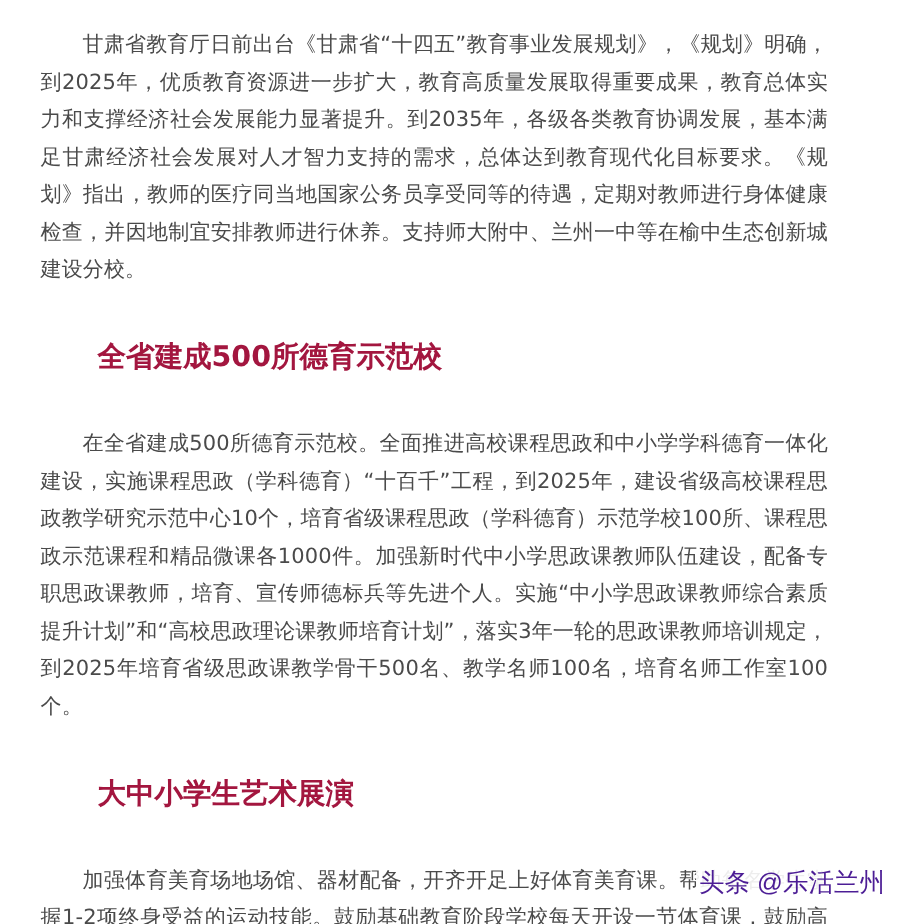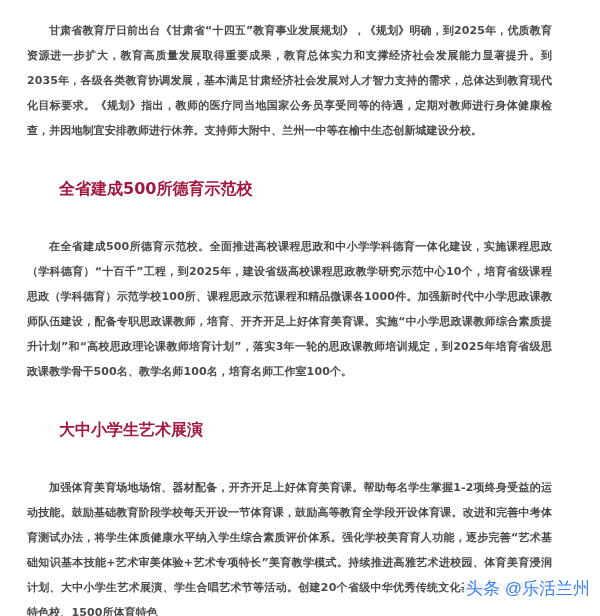--- a/index.html
+++ b/index.html
@@ -4,53 +4,52 @@
   <style>
     html, body { margin: 0; padding: 0; background: #ffffff; }
     body {
       width: 600px; height: 616px; overflow: hidden; position: relative;
       font-family: "DejaVu Sans", "Liberation Sans", sans-serif;
       color: #4a4a4a;
     }
     .article { position: absolute; left: 27px; top: 18px; width: 525px; }
     .para {
       margin: 0;
-      font-size: 11px;
+      font-size: 14px;
       line-height: 25px;
       text-indent: 2em;
       text-align: justify;
       letter-spacing: 0.1px;
-      font-weight: bold;
     }
     .heading {
       margin: 0;
-      font-size: 16px;
+      font-size: 19px;
       font-weight: bold;
       color: #a3163f;
       padding-left: 2em;
       line-height: 25px;
     }
     .gap-lg { height: 33px; }
     .gap-md { height: 33px; }
     .watermark {
       position: absolute; right: 8px; bottom: 16px;
-      font-size: 17px; color: #3b82f6;
+      font-size: 17px; color: #4c1d95;
       background: rgba(255,255,255,0.9);
       padding: 0 2px;
       font-family: "Liberation Sans", "DejaVu Sans", sans-serif;
     }
   </style>
 </head>
 <body>
 
 <div class="article">
   <p class="para">甘肃省教育厅日前出台《甘肃省“十四五”教育事业发展规划》，《规划》明确，到2025年，优质教育资源进一步扩大，教育高质量发展取得重要成果，教育总体实力和支撑经济社会发展能力显著提升。到2035年，各级各类教育协调发展，基本满足甘肃经济社会发展对人才智力支持的需求，总体达到教育现代化目标要求。《规划》指出，教师的医疗同当地国家公务员享受同等的待遇，定期对教师进行身体健康检查，并因地制宜安排教师进行休养。支持师大附中、兰州一中等在榆中生态创新城建设分校。</p>
   <div class="gap-lg"></div>
   <h3 class="heading">全省建成500所德育示范校</h3>
   <div class="gap-md"></div>
-  <p class="para">在全省建成500所德育示范校。全面推进高校课程思政和中小学学科德育一体化建设，实施课程思政（学科德育）“十百千”工程，到2025年，建设省级高校课程思政教学研究示范中心10个，培育省级课程思政（学科德育）示范学校100所、课程思政示范课程和精品微课各1000件。加强新时代中小学思政课教师队伍建设，配备专职思政课教师，培育、开齐开足上好体育美育课。实施“中小学思政课教师综合素质提升计划”和“高校思政理论课教师培育计划”，落实3年一轮的思政课教师培训规定，到2025年培育省级思政课教学骨干500名、教学名师100名，培育名师工作室100个。</p>
+  <p class="para">在全省建成500所德育示范校。全面推进高校课程思政和中小学学科德育一体化建设，实施课程思政（学科德育）“十百千”工程，到2025年，建设省级高校课程思政教学研究示范中心10个，培育省级课程思政（学科德育）示范学校100所、课程思政示范课程和精品微课各1000件。加强新时代中小学思政课教师队伍建设，配备专职思政课教师，培育、宣传师德标兵等先进个人。实施“中小学思政课教师综合素质提升计划”和“高校思政理论课教师培育计划”，落实3年一轮的思政课教师培训规定，到2025年培育省级思政课教学骨干500名、教学名师100名，培育名师工作室100个。</p>
   <div class="gap-lg"></div>
   <h3 class="heading">大中小学生艺术展演</h3>
   <div class="gap-md"></div>
   <p class="para">加强体育美育场地场馆、器材配备，开齐开足上好体育美育课。帮助每名学生掌握1-2项终身受益的运动技能。鼓励基础教育阶段学校每天开设一节体育课，鼓励高等教育全学段开设体育课。改进和完善中考体育测试办法，将学生体质健康水平纳入学生综合素质评价体系。强化学校美育育人功能，逐步完善“艺术基础知识基本技能+艺术审美体验+艺术专项特长”美育教学模式。持续推进高雅艺术进校园、体育美育浸润计划、大中小学生艺术展演、学生合唱艺术节等活动。创建20个省级中华优秀传统文化基地、200所美育特色校、1500所体育特色</p>
 </div>
 
 <div class="watermark">头条 @乐活兰州</div>
 
 </body></html>

